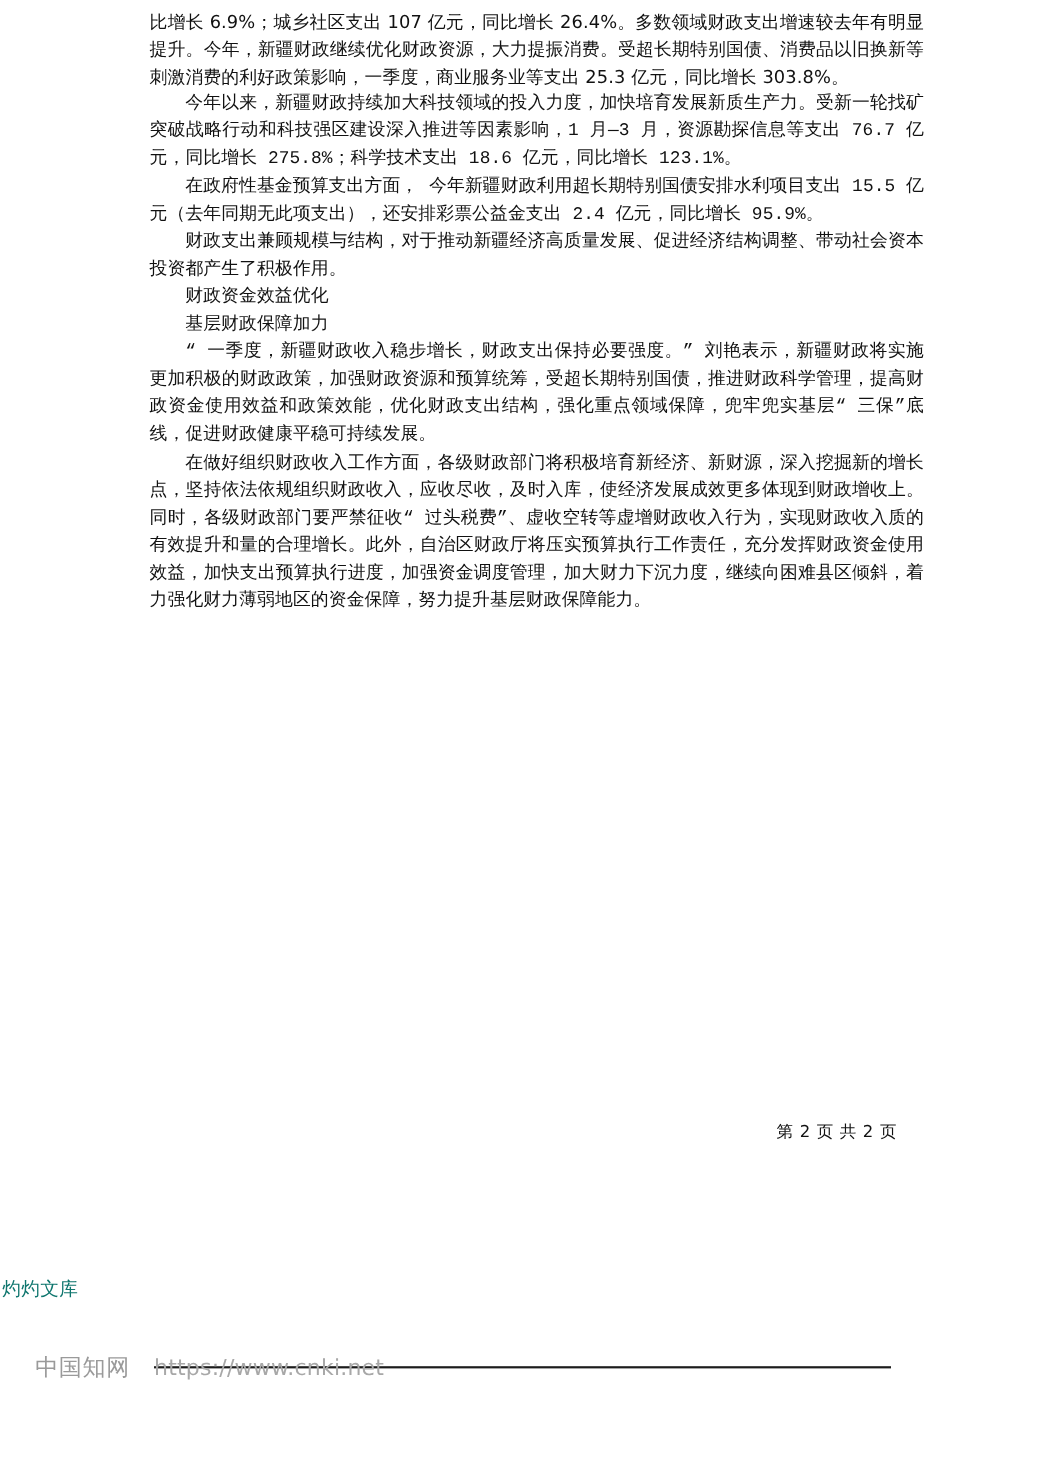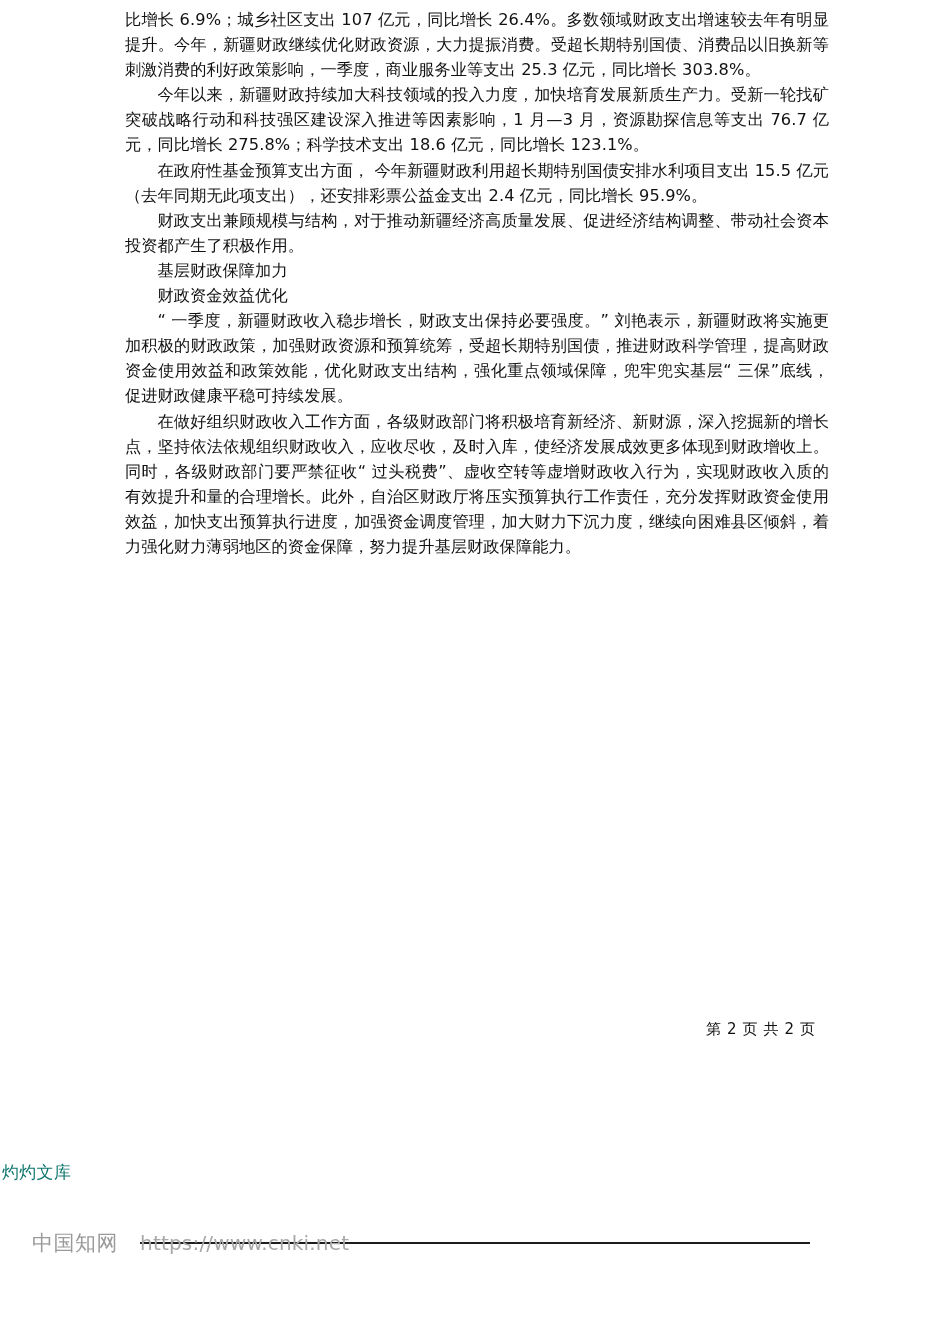--- a/index.html
+++ b/index.html
@@ -20,37 +20,38 @@
   #document-page {
     position: absolute;
     left: 0;
     top: 0;
     width: 950px;
     height: 1344px;
   }
 
   #article-body {
     position: absolute;
-    left: 125px;
+    left: 136px;
     top: 7px;
     width: 704px;
   }
 
   .para {
     margin: 0;
     font-size: 16.2px;
     line-height: 25.1px;
     text-align: justify;
     text-justify: inter-ideograph;
     text-align-last: left;
     letter-spacing: 0.1px;
     color: #111111;
   }
   .para.indent {
     text-indent: 2em;
+    font-family: Liberation Mono, monospace;
   }
   .para.cont {
     text-indent: 0;
   }
 
   
   #page-number {
     position: absolute;
     left: 706px;
     top: 1018px;
@@ -110,22 +111,22 @@
 </head>
 <body>
 
 <div id="document-page">
 
   <div id="article-body">
     <p class="para cont">比增长 6.9%；城乡社区支出 107 亿元，同比增长 26.4%。多数领域财政支出增速较去年有明显提升。今年，新疆财政继续优化财政资源，大力提振消费。受超长期特别国债、消费品以旧换新等刺激消费的利好政策影响，一季度，商业服务业等支出 25.3 亿元，同比增长 303.8%。</p>
     <p class="para indent">今年以来，新疆财政持续加大科技领域的投入力度，加快培育发展新质生产力。受新一轮找矿突破战略行动和科技强区建设深入推进等因素影响，1 月—3 月，资源勘探信息等支出 76.7 亿元，同比增长 275.8%；科学技术支出 18.6 亿元，同比增长 123.1%。</p>
     <p class="para indent">在政府性基金预算支出方面， 今年新疆财政利用超长期特别国债安排水利项目支出 15.5 亿元（去年同期无此项支出），还安排彩票公益金支出 2.4 亿元，同比增长 95.9%。</p>
     <p class="para indent">财政支出兼顾规模与结构，对于推动新疆经济高质量发展、促进经济结构调整、带动社会资本投资都产生了积极作用。</p>
+    <p class="para indent">财政资金效益优化</p>
     <p class="para indent">基层财政保障加力</p>
-    <p class="para indent">财政资金效益优化</p>
     <p class="para indent">“ 一季度，新疆财政收入稳步增长，财政支出保持必要强度。” 刘艳表示，新疆财政将实施更加积极的财政政策，加强财政资源和预算统筹，受超长期特别国债，推进财政科学管理，提高财政资金使用效益和政策效能，优化财政支出结构，强化重点领域保障，兜牢兜实基层“ 三保”底线，促进财政健康平稳可持续发展。</p>
     <p class="para indent">在做好组织财政收入工作方面，各级财政部门将积极培育新经济、新财源，深入挖掘新的增长点，坚持依法依规组织财政收入，应收尽收，及时入库，使经济发展成效更多体现到财政增收上。同时，各级财政部门要严禁征收“ 过头税费”、虚收空转等虚增财政收入行为，实现财政收入质的有效提升和量的合理增长。此外，自治区财政厅将压实预算执行工作责任，充分发挥财政资金使用效益，加快支出预算执行进度，加强资金调度管理，加大财力下沉力度，继续向困难县区倾斜，着力强化财力薄弱地区的资金保障，努力提升基层财政保障能力。</p>
   </div>
 
   <div id="page-number">第 2 页 共 2 页</div>
 
   <div id="library-watermark">灼灼文库</div>
 
   <div id="footer-rule"></div>
 

